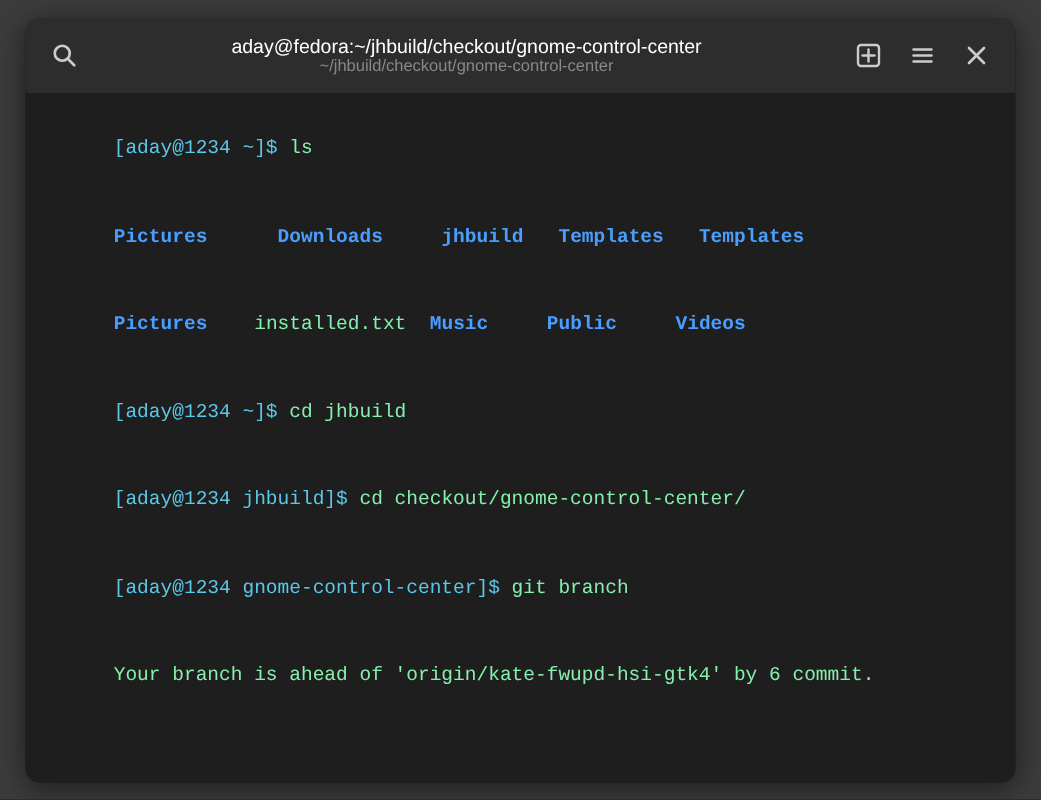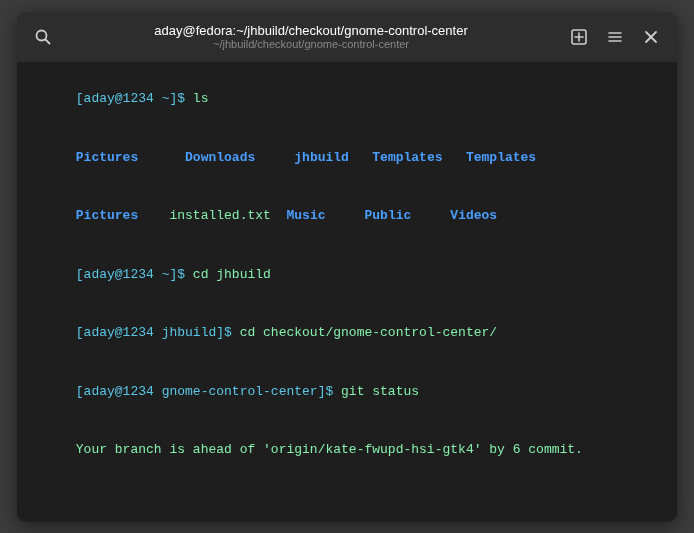--- a/index.html
+++ b/index.html
@@ -176,21 +176,21 @@
 
     <div class="line">
       <span class="color-cyan">[aday@1234 ~]$</span><span class="color-white"> cd jhbuild</span>
     </div>
 
     <div class="line">
       <span class="color-cyan">[aday@1234 jhbuild]$</span><span class="color-white"> cd checkout/gnome-control-center/</span>
     </div>
 
     <div class="line">
-      <span class="color-cyan">[aday@1234 gnome-control-center]$</span><span class="color-white"> git status</span>
+      <span class="color-cyan">[aday@1234 gnome-control-center]$</span><span class="color-white"> git branch</span>
     </div>
 
 
     <div class="line">
       <span class="color-white">Your branch is ahead of 'origin/kate-fwupd-hsi-gtk4' by 6 commit.</span>
     </div>
 
   </div>
 </div>
 

